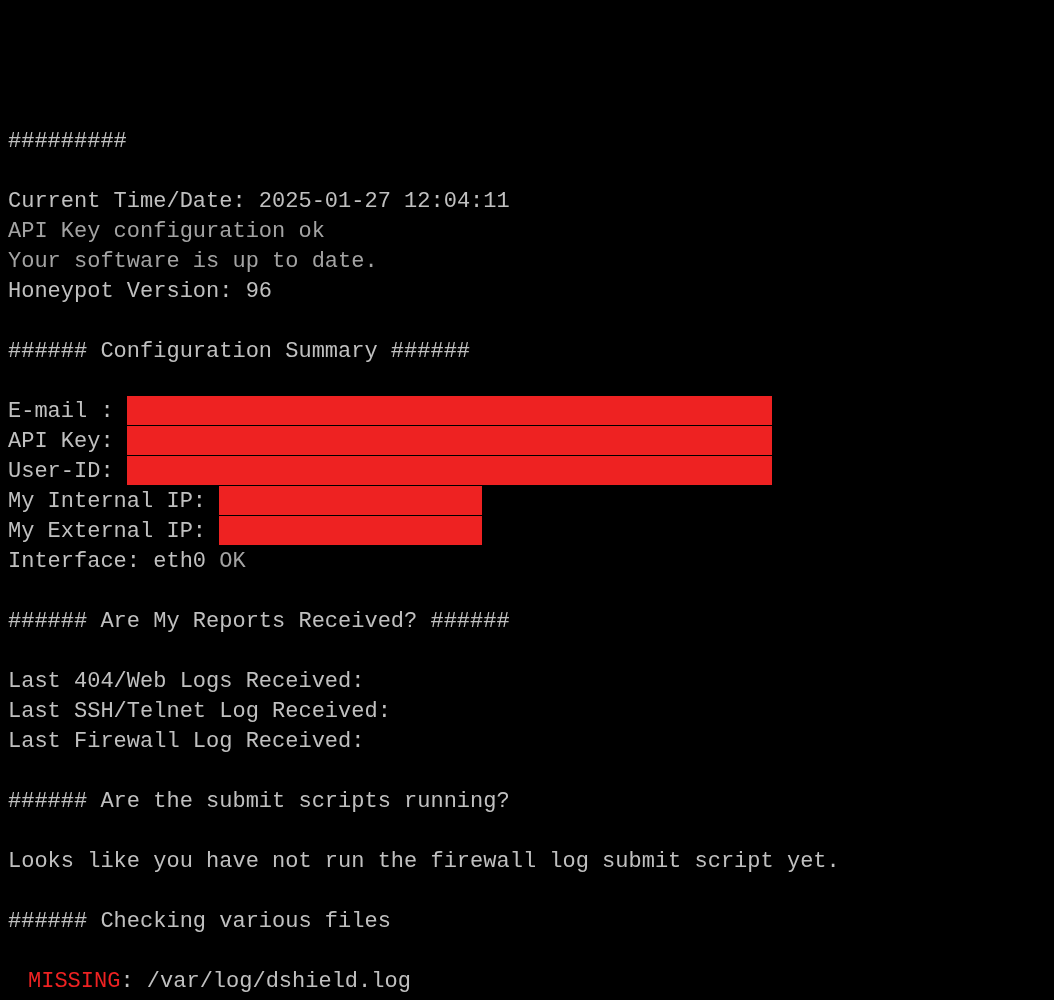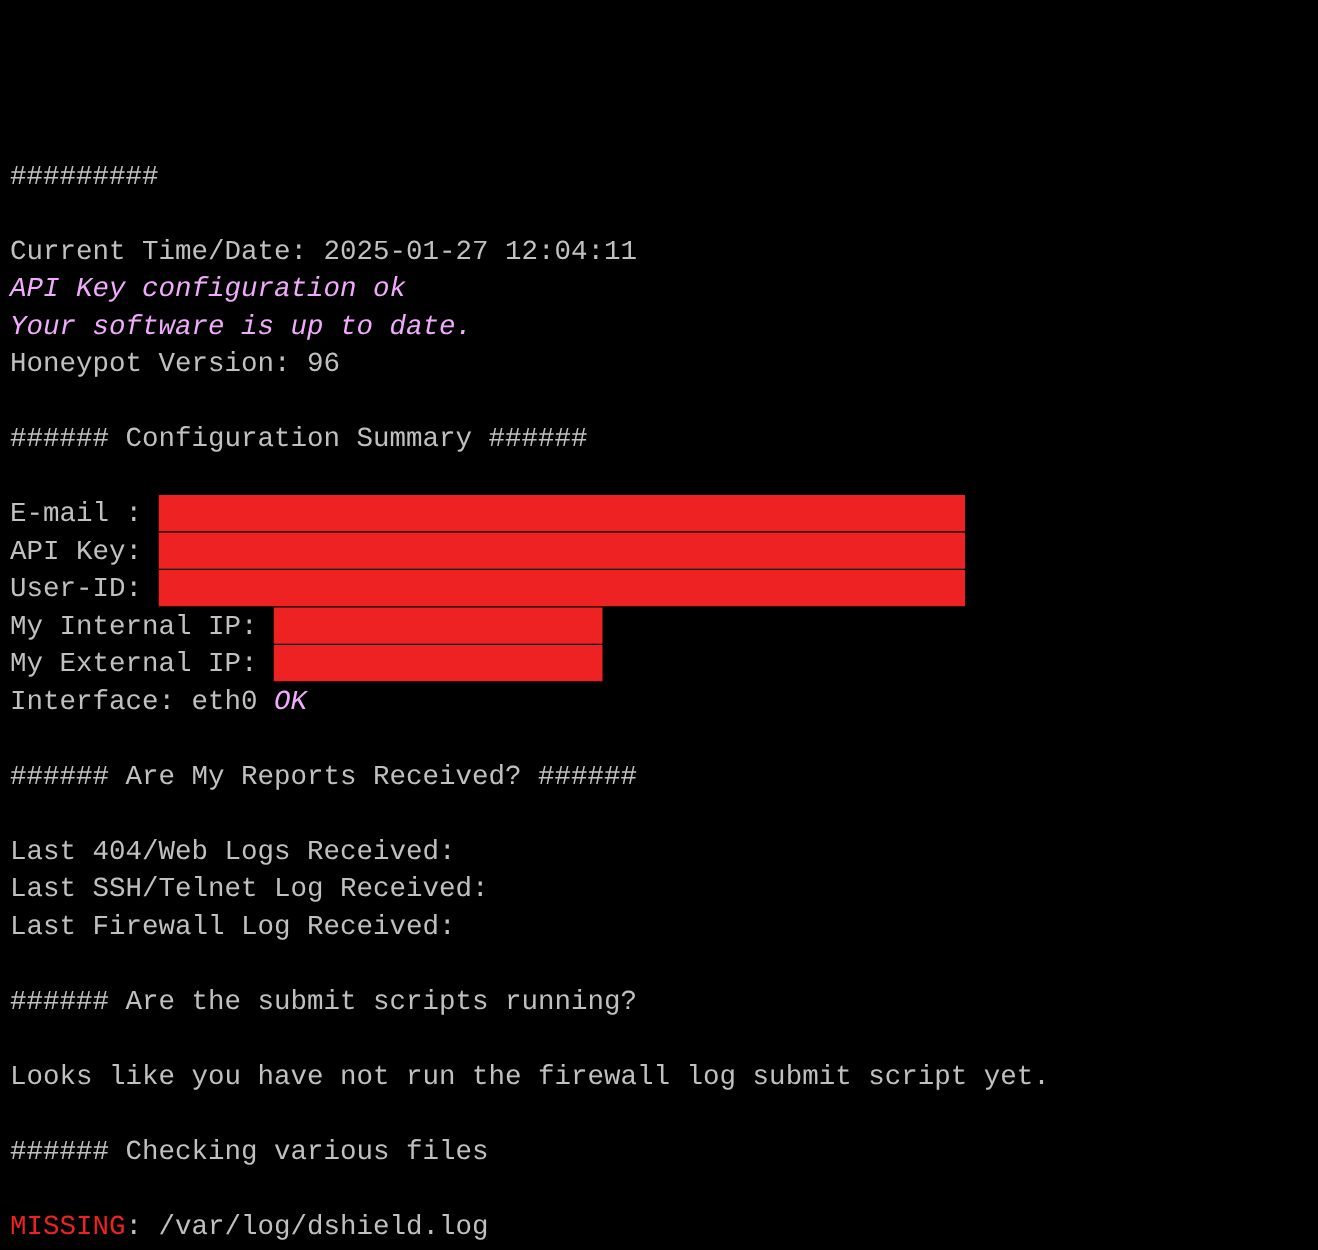--- a/index.html
+++ b/index.html
@@ -13,25 +13,25 @@
       font-family: 'Courier New', Courier, monospace;
       font-size: 22px;
       line-height: 1.35;
       padding: 8px;
       white-space: pre;
       width: 1054px;
       height: 1000px;
       overflow: hidden;
     }
     .green {
-      color: #f0abfc;
-      font-style: italic;
+      color: #a3a3a3;
     }
     .red {
       color: #ee2222;
+      margin-left: 20px;
     }
     .redbox {
       display: inline-block;
       background-color: #ee2222;
       vertical-align: middle;
     }
     .box1 {
       width: 645px;
       height: 29px;
       vertical-align: top;

